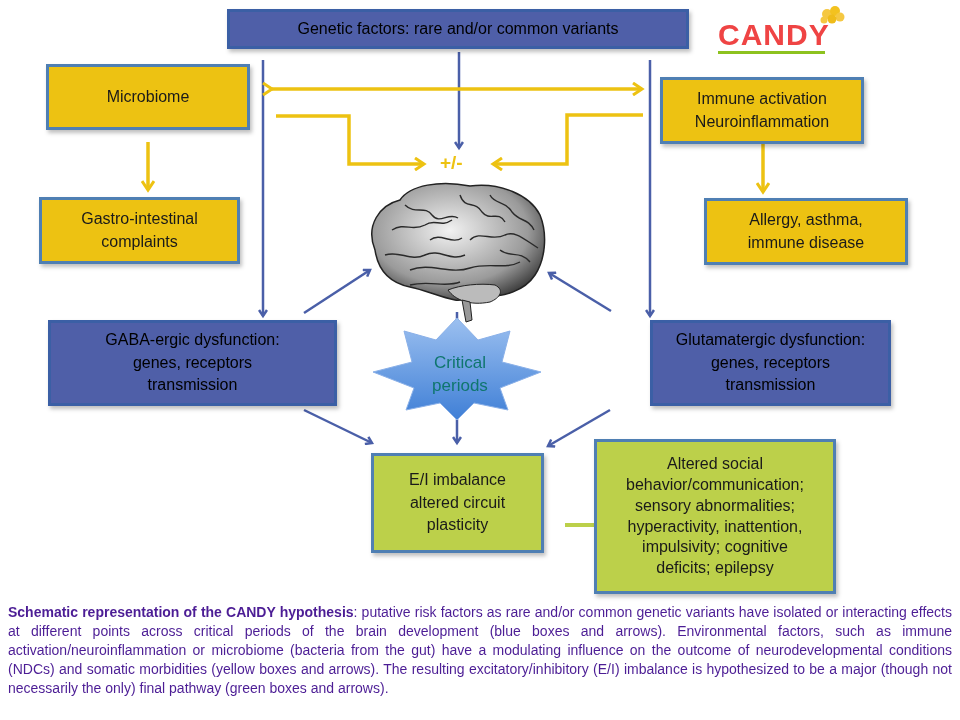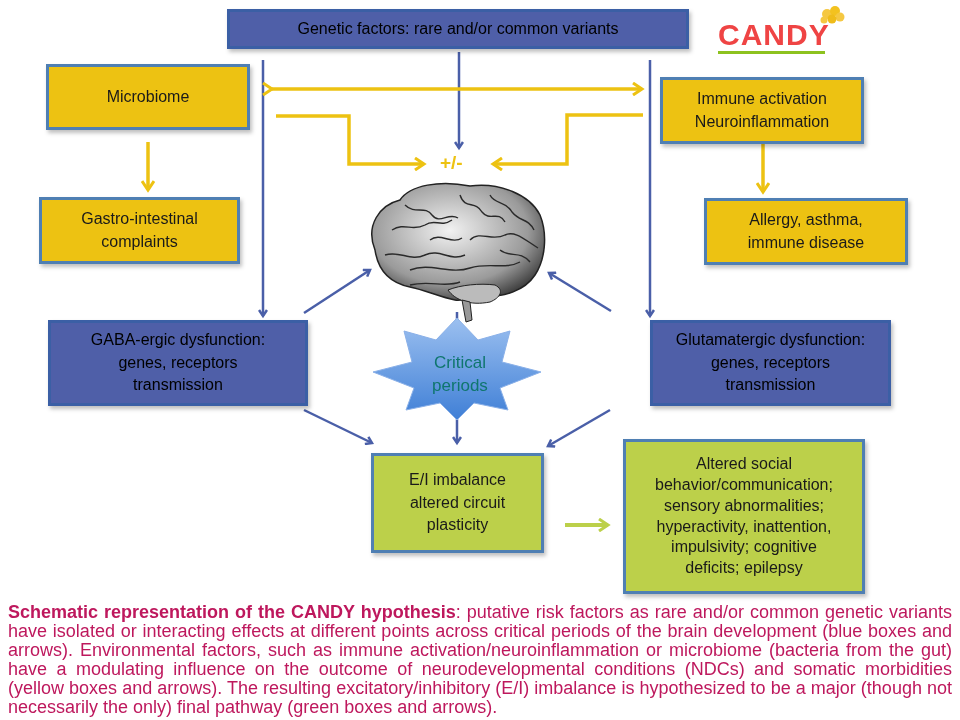--- a/index.html
+++ b/index.html
@@ -8,21 +8,21 @@
   .box.blue { background: #4f5fa8; color: #000000; border-color: #3b5fa5; }
   .box.yellow { background: #edc212; color: #1a1a1a; border-color: #4f7fb3; }
   .box.green { background: #bcd04a; color: #1a1a1a; border-color: #4f7fb3; }
   .box span { display: block; white-space: pre-line; }
   #diagram-svg { position: absolute; left: 0; top: 0; }
   .logo { position: absolute; left: 718px; top: 18px; width: 130px; height: 40px; }
   .logo-text { position: absolute; left: 0; top: 0; font-family: "Liberation Sans", sans-serif; font-weight: bold; font-size: 30px; color: #ef4444; letter-spacing: 1px; }
   .logo-underline { position: absolute; left: 0; top: 33px; width: 107px; height: 3px; background: #8dc21f; }
   .pm { position: absolute; left: 440px; top: 152px; color: #edc212; font-weight: bold; font-size: 19px; }
   .star-label { position: absolute; left: 395px; top: 352px; width: 130px; text-align: center; font-size: 17px; color: #0f766e; line-height: 1.35; white-space: pre-line; }
-  .caption { position: absolute; left: 8px; top: 603px; width: 944px; font-size: 18px; line-height: 19px; color: #be185d; text-align: justify; }
+  .caption { position: absolute; left: 8px; top: 603px; width: 944px; font-size: 14px; line-height: 19px; color: #4c1d95; text-align: justify; }
   .caption b { font-weight: bold; }
 </style>
 </head>
 <body>
 
 <svg id="diagram-svg" width="960" height="600" viewBox="0 0 960 600">
   <defs>
     <marker id="ah-blue" markerWidth="10" markerHeight="10" refX="7" refY="5" orient="auto" markerUnits="userSpaceOnUse">
       <path d="M1,1 L7,5 L1,9" fill="none" stroke="#4a5fa8" stroke-width="2.5"></path>
     </marker>
@@ -116,39 +116,39 @@
 <div class="box yellow" style="left:39px;top:197px;width:201px;height:67px;font-size:16px;">
   <span>Gastro-intestinal
 complaints</span>
 </div>
 
 <div class="box yellow" style="left:660px;top:198px;width:204px;height:67px;font-size:16px;margin-left:44px;">
   <span>Allergy, asthma,
 immune disease</span>
 </div>
 
-<div class="box blue" style="left:48px;top:320px;width:260px;height:86px;font-size:16px;">
+<div class="box blue" style="left:48px;top:320px;width:289px;height:86px;font-size:16px;">
   <span>GABA-ergic dysfunction:
 genes, receptors
 transmission</span>
 </div>
 
 <div class="box blue" style="left:624px;top:320px;width:241px;height:86px;font-size:16px;margin-left:26px;">
   <span>Glutamatergic dysfunction:
 genes, receptors
 transmission</span>
 </div>
 
 <div class="box green" style="left:371px;top:453px;width:173px;height:100px;font-size:16px;">
   <span>E/I imbalance
 altered circuit
 plasticity</span>
 </div>
 
-<div class="box green" style="left:623px;top:439px;width:242px;height:155px;font-size:16px;line-height:1.3;">
+<div class="box green" style="left:594px;top:439px;width:242px;height:155px;font-size:16px;line-height:1.3;">
   <span>Altered social
 behavior/communication;
 sensory abnormalities;
 hyperactivity, inattention,
 impulsivity; cognitive
 deficits; epilepsy</span>
 </div>
 
 <div class="pm">+/-</div>
 <div class="star-label">Critical

